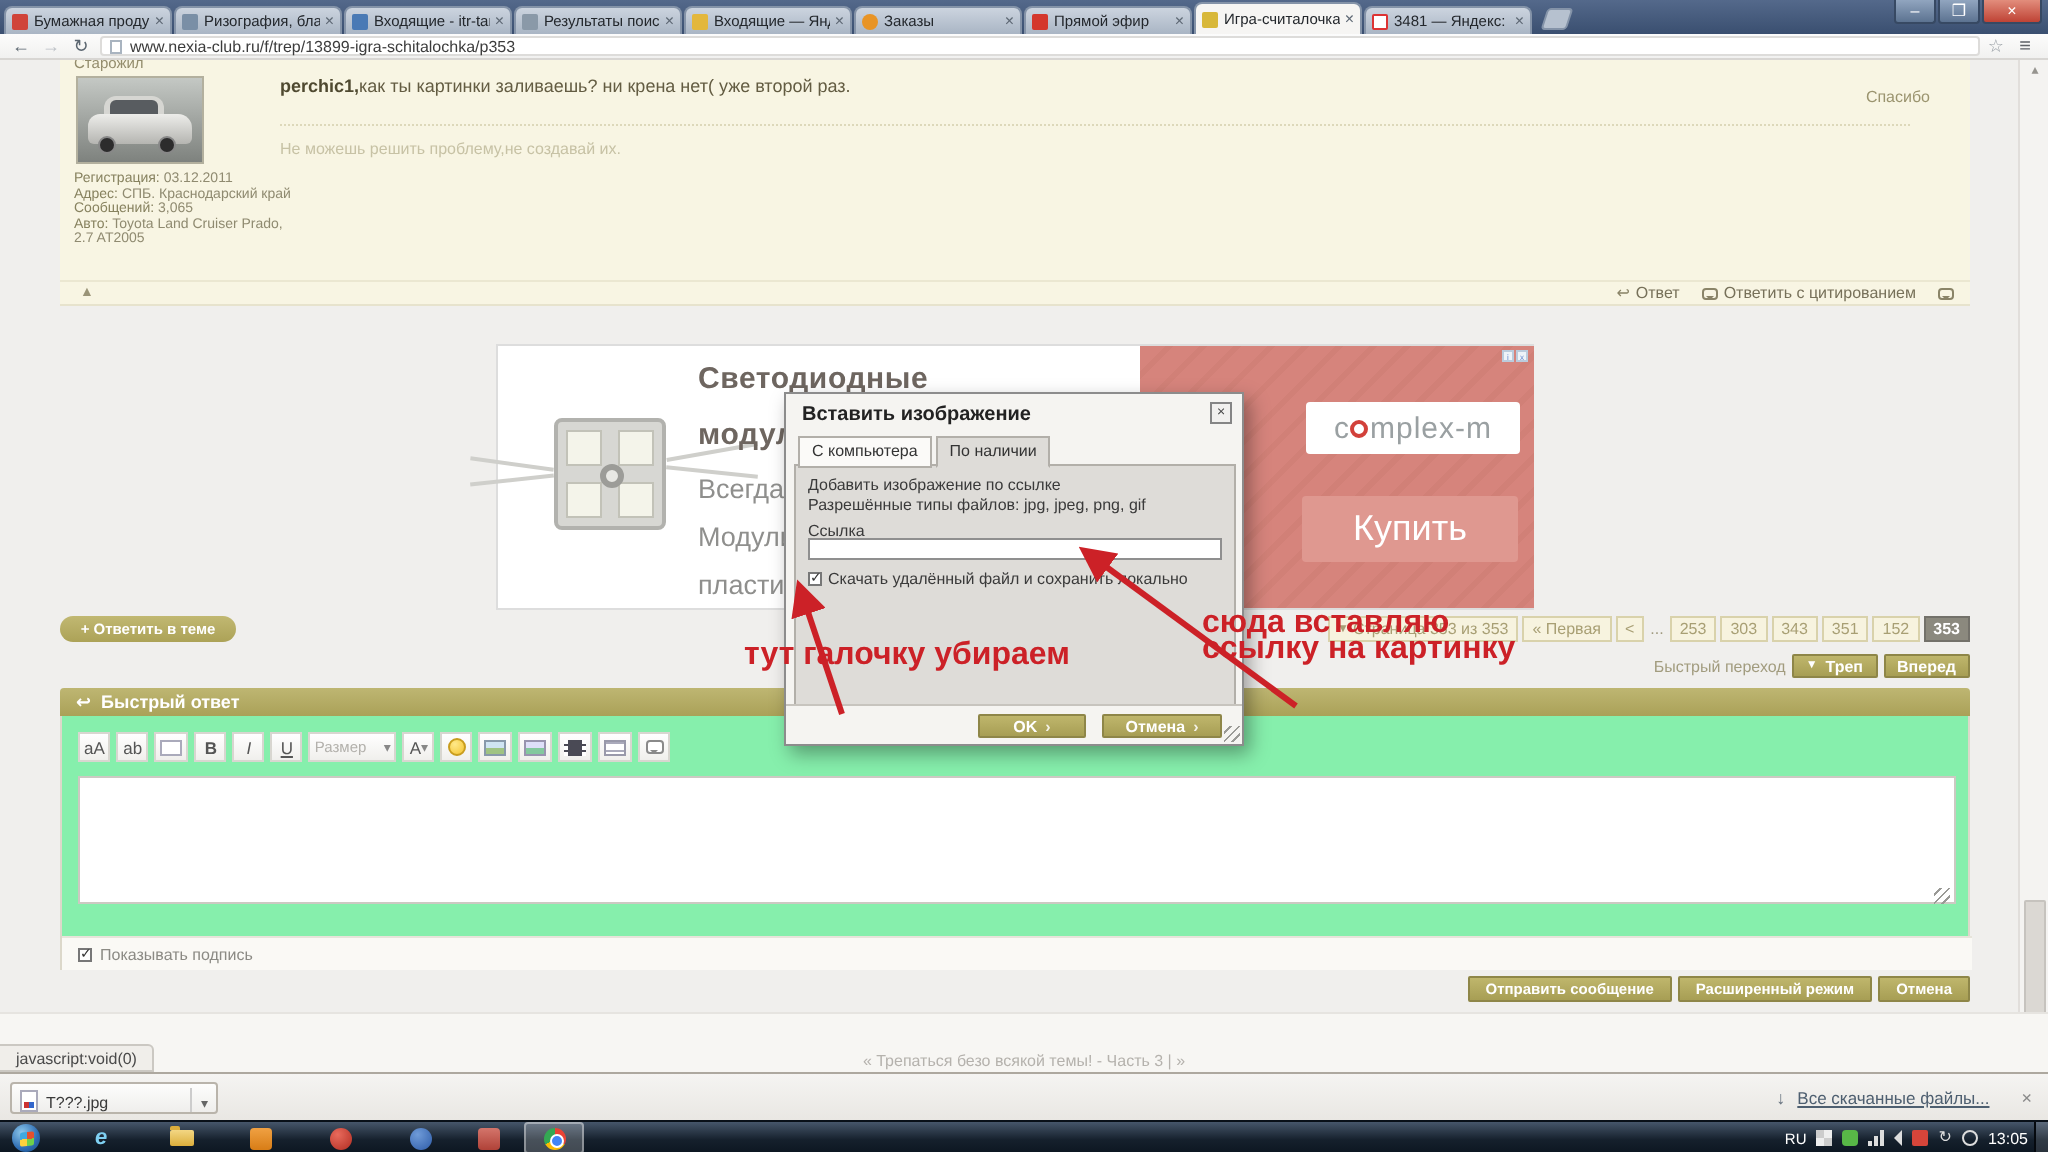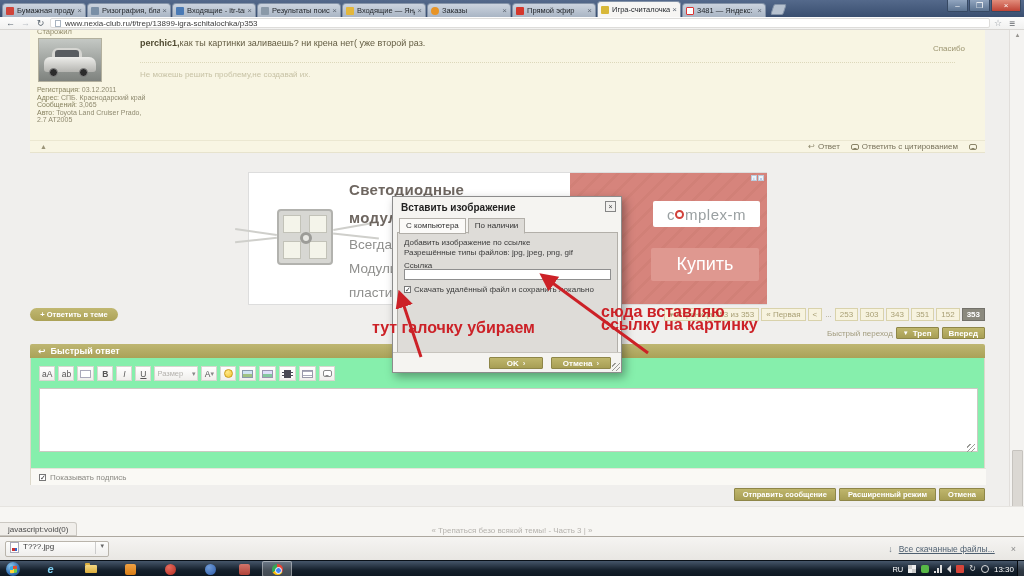--- a/index.html
+++ b/index.html
@@ -116,21 +116,21 @@
   .qta{position:absolute;left:8px;top:30px;width:939px;height:64px;border:1px solid #ccc9c2;background:#fff;resize:none;font-size:9px}
   .sigrow{position:absolute;left:0;top:110px;width:955px;height:17px;border-top:1px solid #e7e4da;background:#faf9f5;display:flex;align-items:center;gap:4px;padding:0 8px;font-size:8px;color:#8b8a84}
   .actrow{right:39px;top:488px;display:flex;gap:3px;height:13px}
   .actrow .obtn{padding:0 8px;font-size:7.5px}
 
   
   .footband{left:0;top:506px;width:1024px;height:30px;background:#f7f6f3;border-top:1px solid #e6e4e0}
   .footnav{left:0;top:526px;width:1024px;text-align:center;font-size:8px;color:#b5b2ad}
   .statusbub{left:0;top:522px;height:14px;background:#f0eeea;border:1px solid #cbc8c2;border-left:none;border-radius:0 3px 0 0;font-size:8px;color:#4a4a4a;padding:2px 8px;z-index:45}
   .dlbar{left:0;top:536px;width:1024px;height:24px;background:linear-gradient(#f5f4f2,#e9e7e3);border-top:1px solid #ada89f;z-index:50}
-  .dlchip{position:absolute;left:5px;top:4px;width:104px;height:16px;background:linear-gradient(#fdfdfc,#efeeec);border:1px solid #b9b4ab;border-radius:2px;display:flex;align-items:flex-start;gap:4px;padding:0 4px}
+  .dlchip{position:absolute;left:5px;top:4px;width:104px;height:16px;background:linear-gradient(#fdfdfc,#efeeec);border:1px solid #b9b4ab;border-radius:2px;display:flex;align-items:flex-end;gap:4px;padding:0 4px}
   .jpgico{width:9px;height:11px;background:#fff;border:1px solid #aab;position:relative}
   .jpgico:after{content:"";position:absolute;left:1px;bottom:1px;width:5px;height:3px;background:linear-gradient(90deg,#c33 50%,#36c 50%)}
   .dlname{font-size:8px;color:#3a3a3a;flex:1}
   .dlsep{width:1px;height:12px;background:#ccc}
   .dlright{position:absolute;right:8px;top:4px;height:16px;display:flex;align-items:center;gap:6px}
   .dllink{font-size:8.5px;color:#4e5f70;text-decoration:underline}
   .dlarrow{font-size:9px;color:#6b7682}
   .dlclose{font-size:9px;color:#8a8a8a;margin-left:10px}
 
   
@@ -474,16 +474,16 @@
     </div>
   <div class="tray">
     <span class="tlang">RU</span>
     <span class="ticon t-flag"></span>
     <span class="ticon t-green"></span>
     <span class="ticon t-net"></span>
     <span class="t-spk"></span>
     <span class="ticon t-red"></span>
     <span class="t-sync">↻</span>
     <span class="ticon t-clk"></span>
-    <span class="ttime">13:30</span>
+    <span class="ttime">13:05</span>
   </div>
   <div class="showdesk"></div>
 </div>
 
 </body></html>

